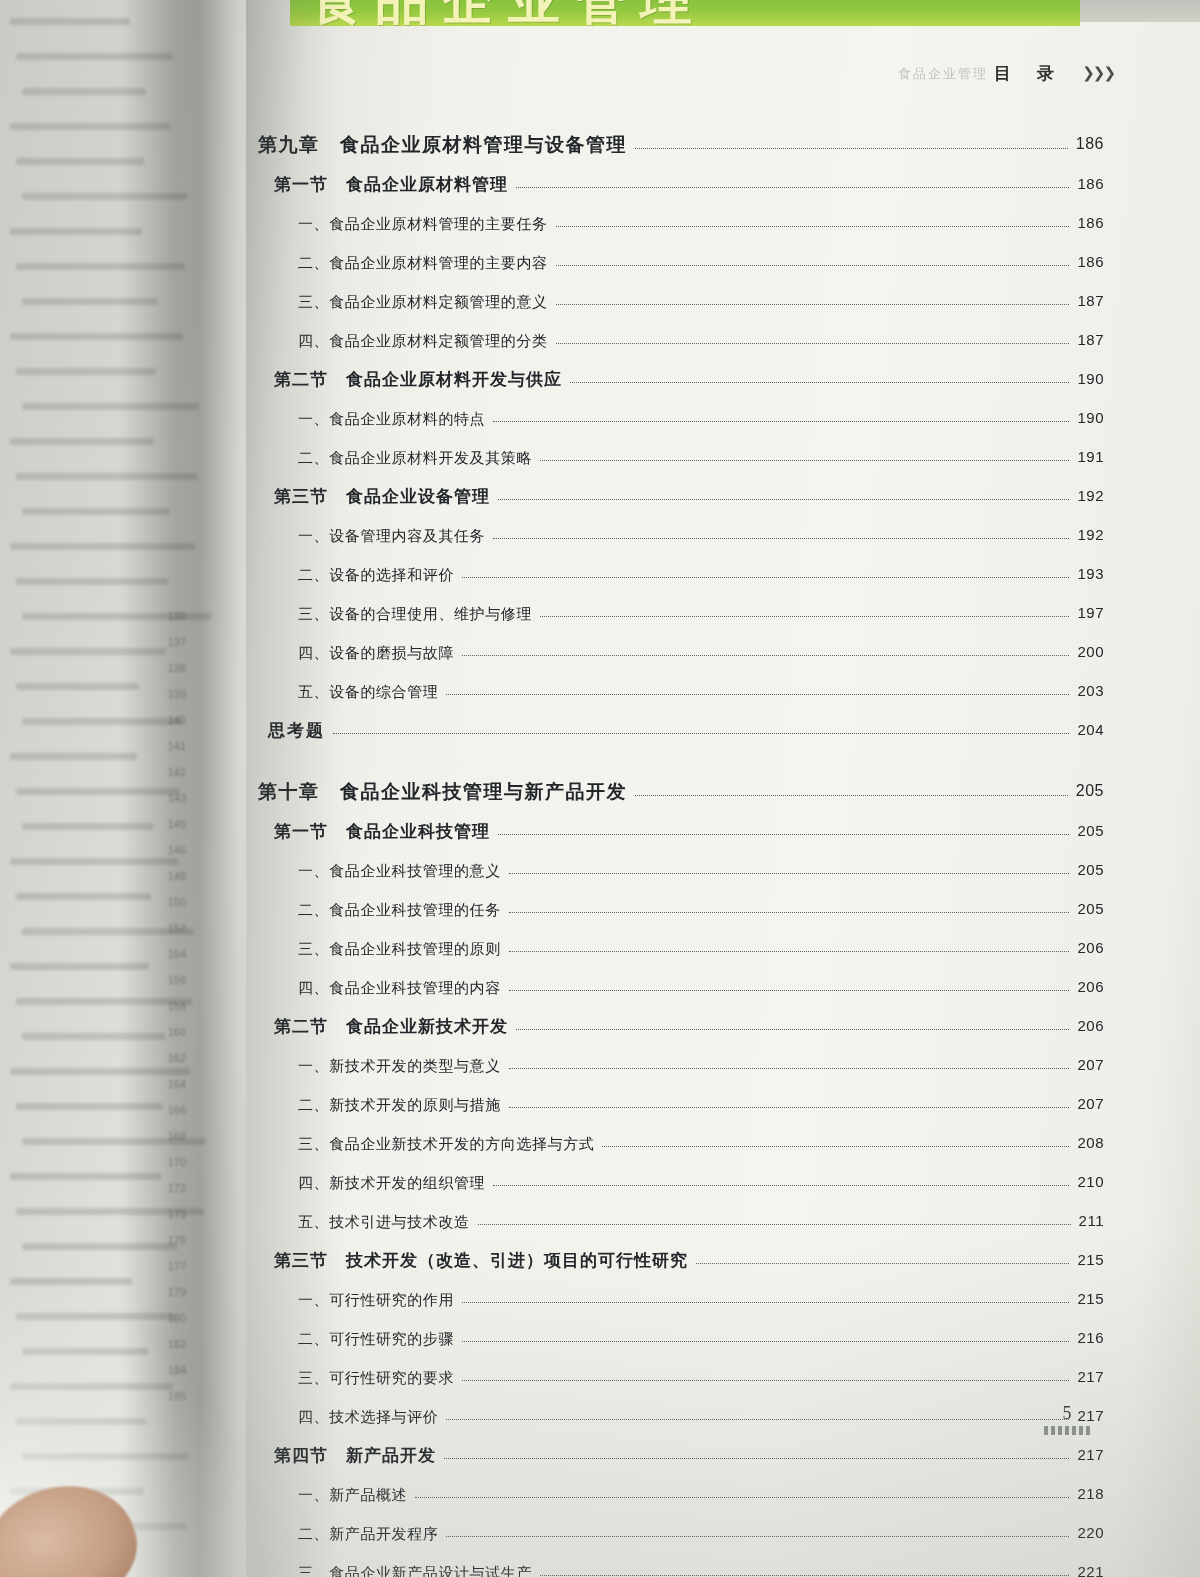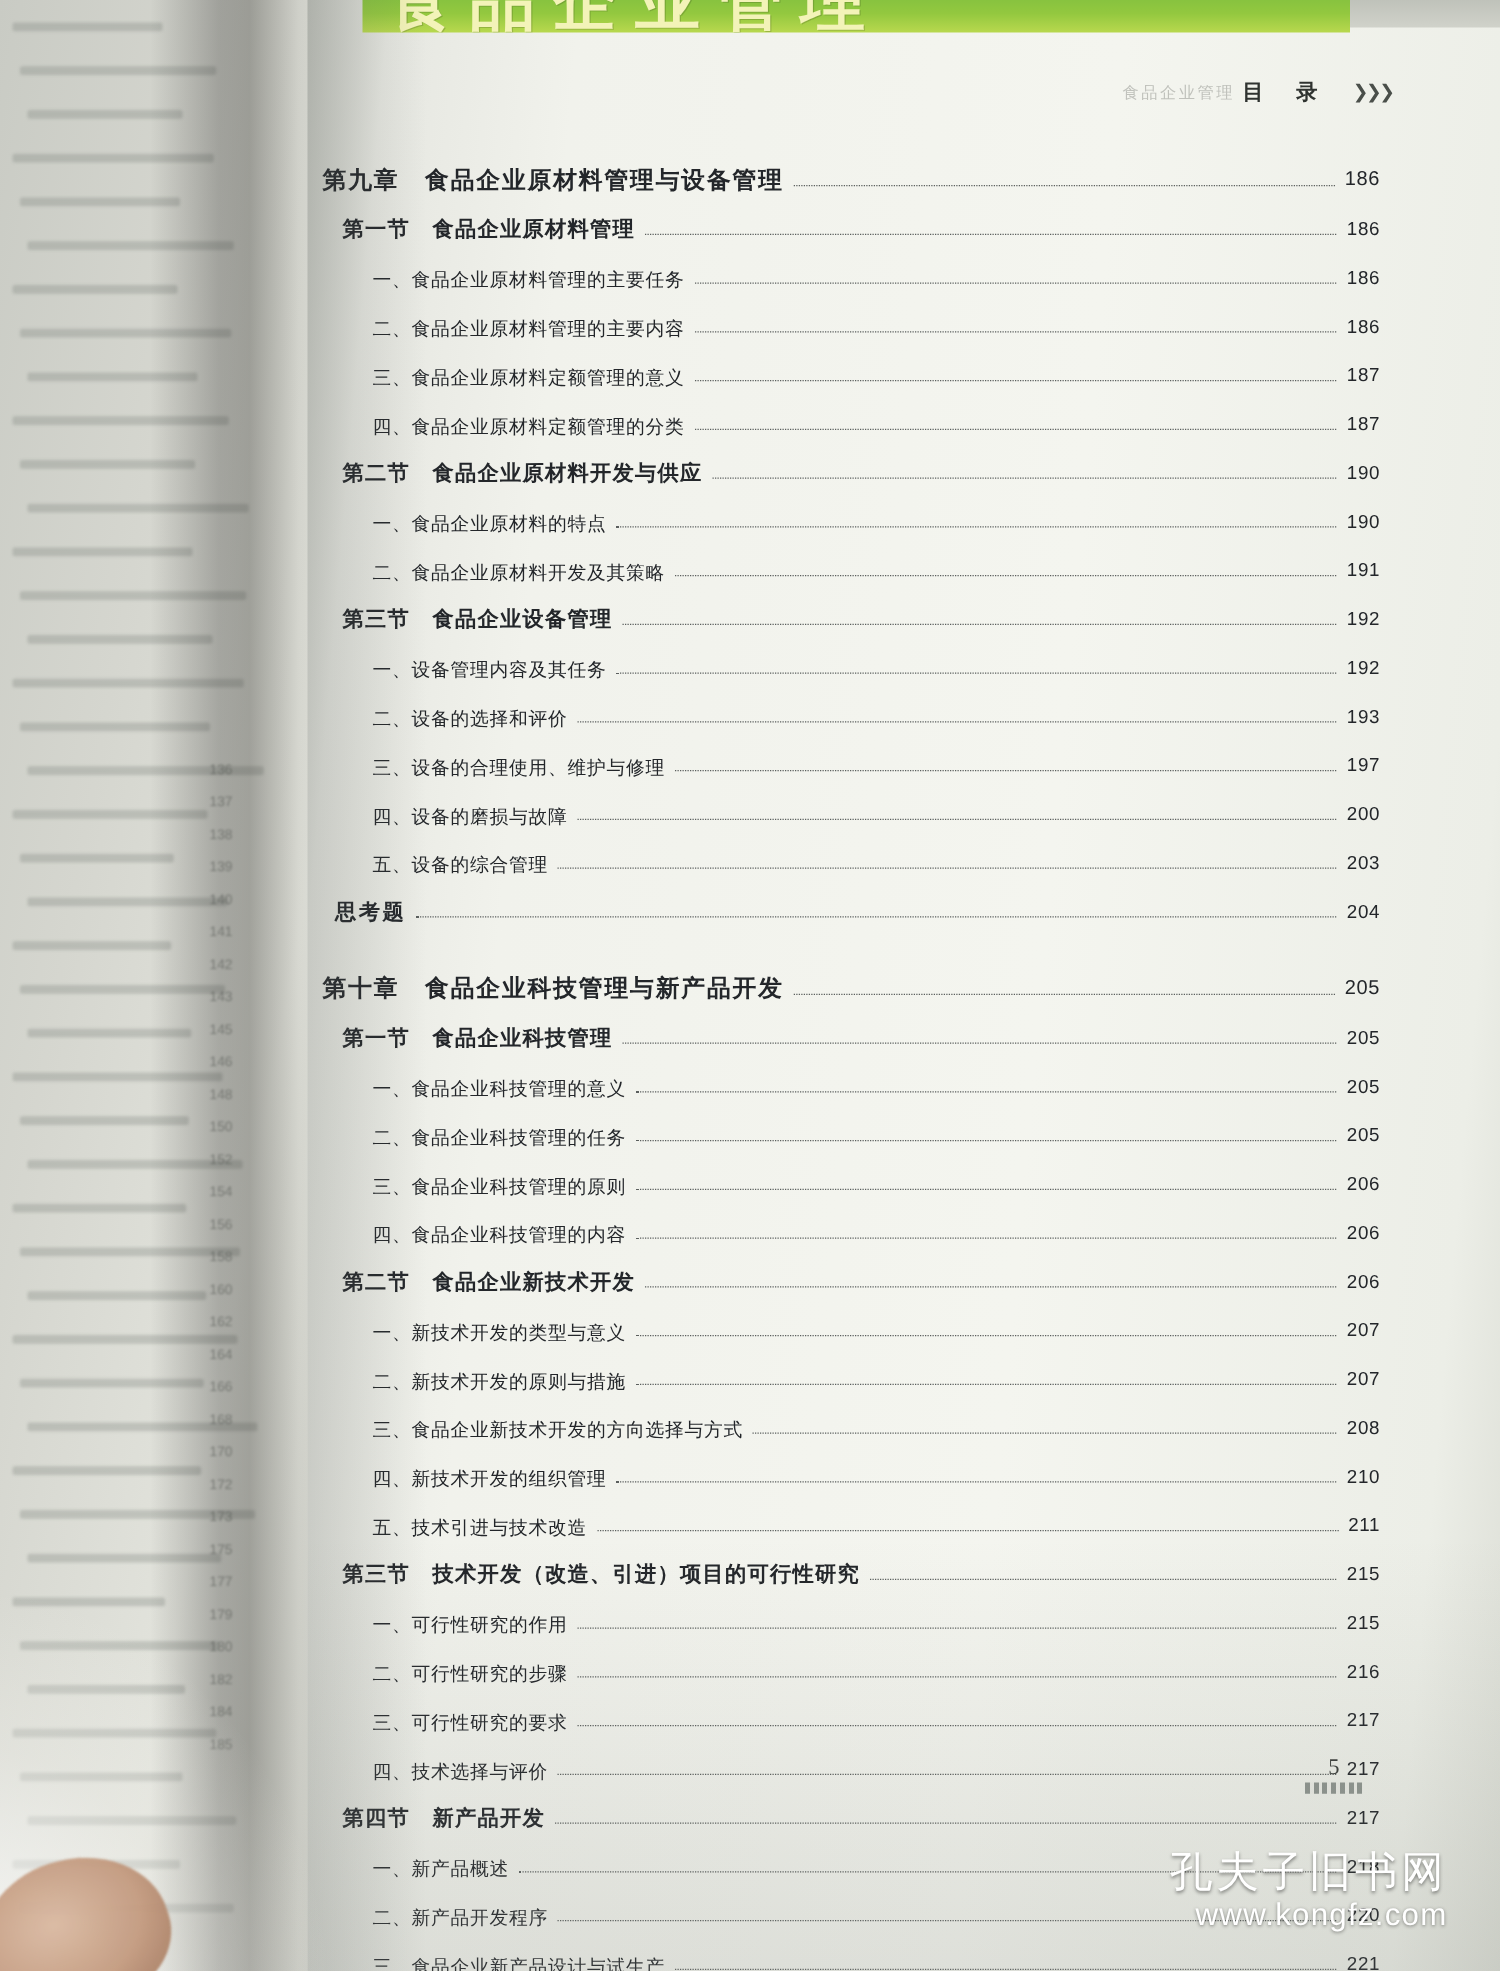--- a/index.html
+++ b/index.html
@@ -513,18 +513,14 @@
       <div class="num">5</div>
       <div class="bar"></div>
     </div>
 
   </div>
 
   <div class="paper-shade"></div>
   <div class="page-curve"></div>
   <div class="thumb"></div>
 
-  <div class="watermark">
-    <div class="wm-cn">孔夫子旧书网</div>
-    <div class="wm-url">www.kongfz.com</div>
-  </div>
 
 </div>
 
 </body></html>

